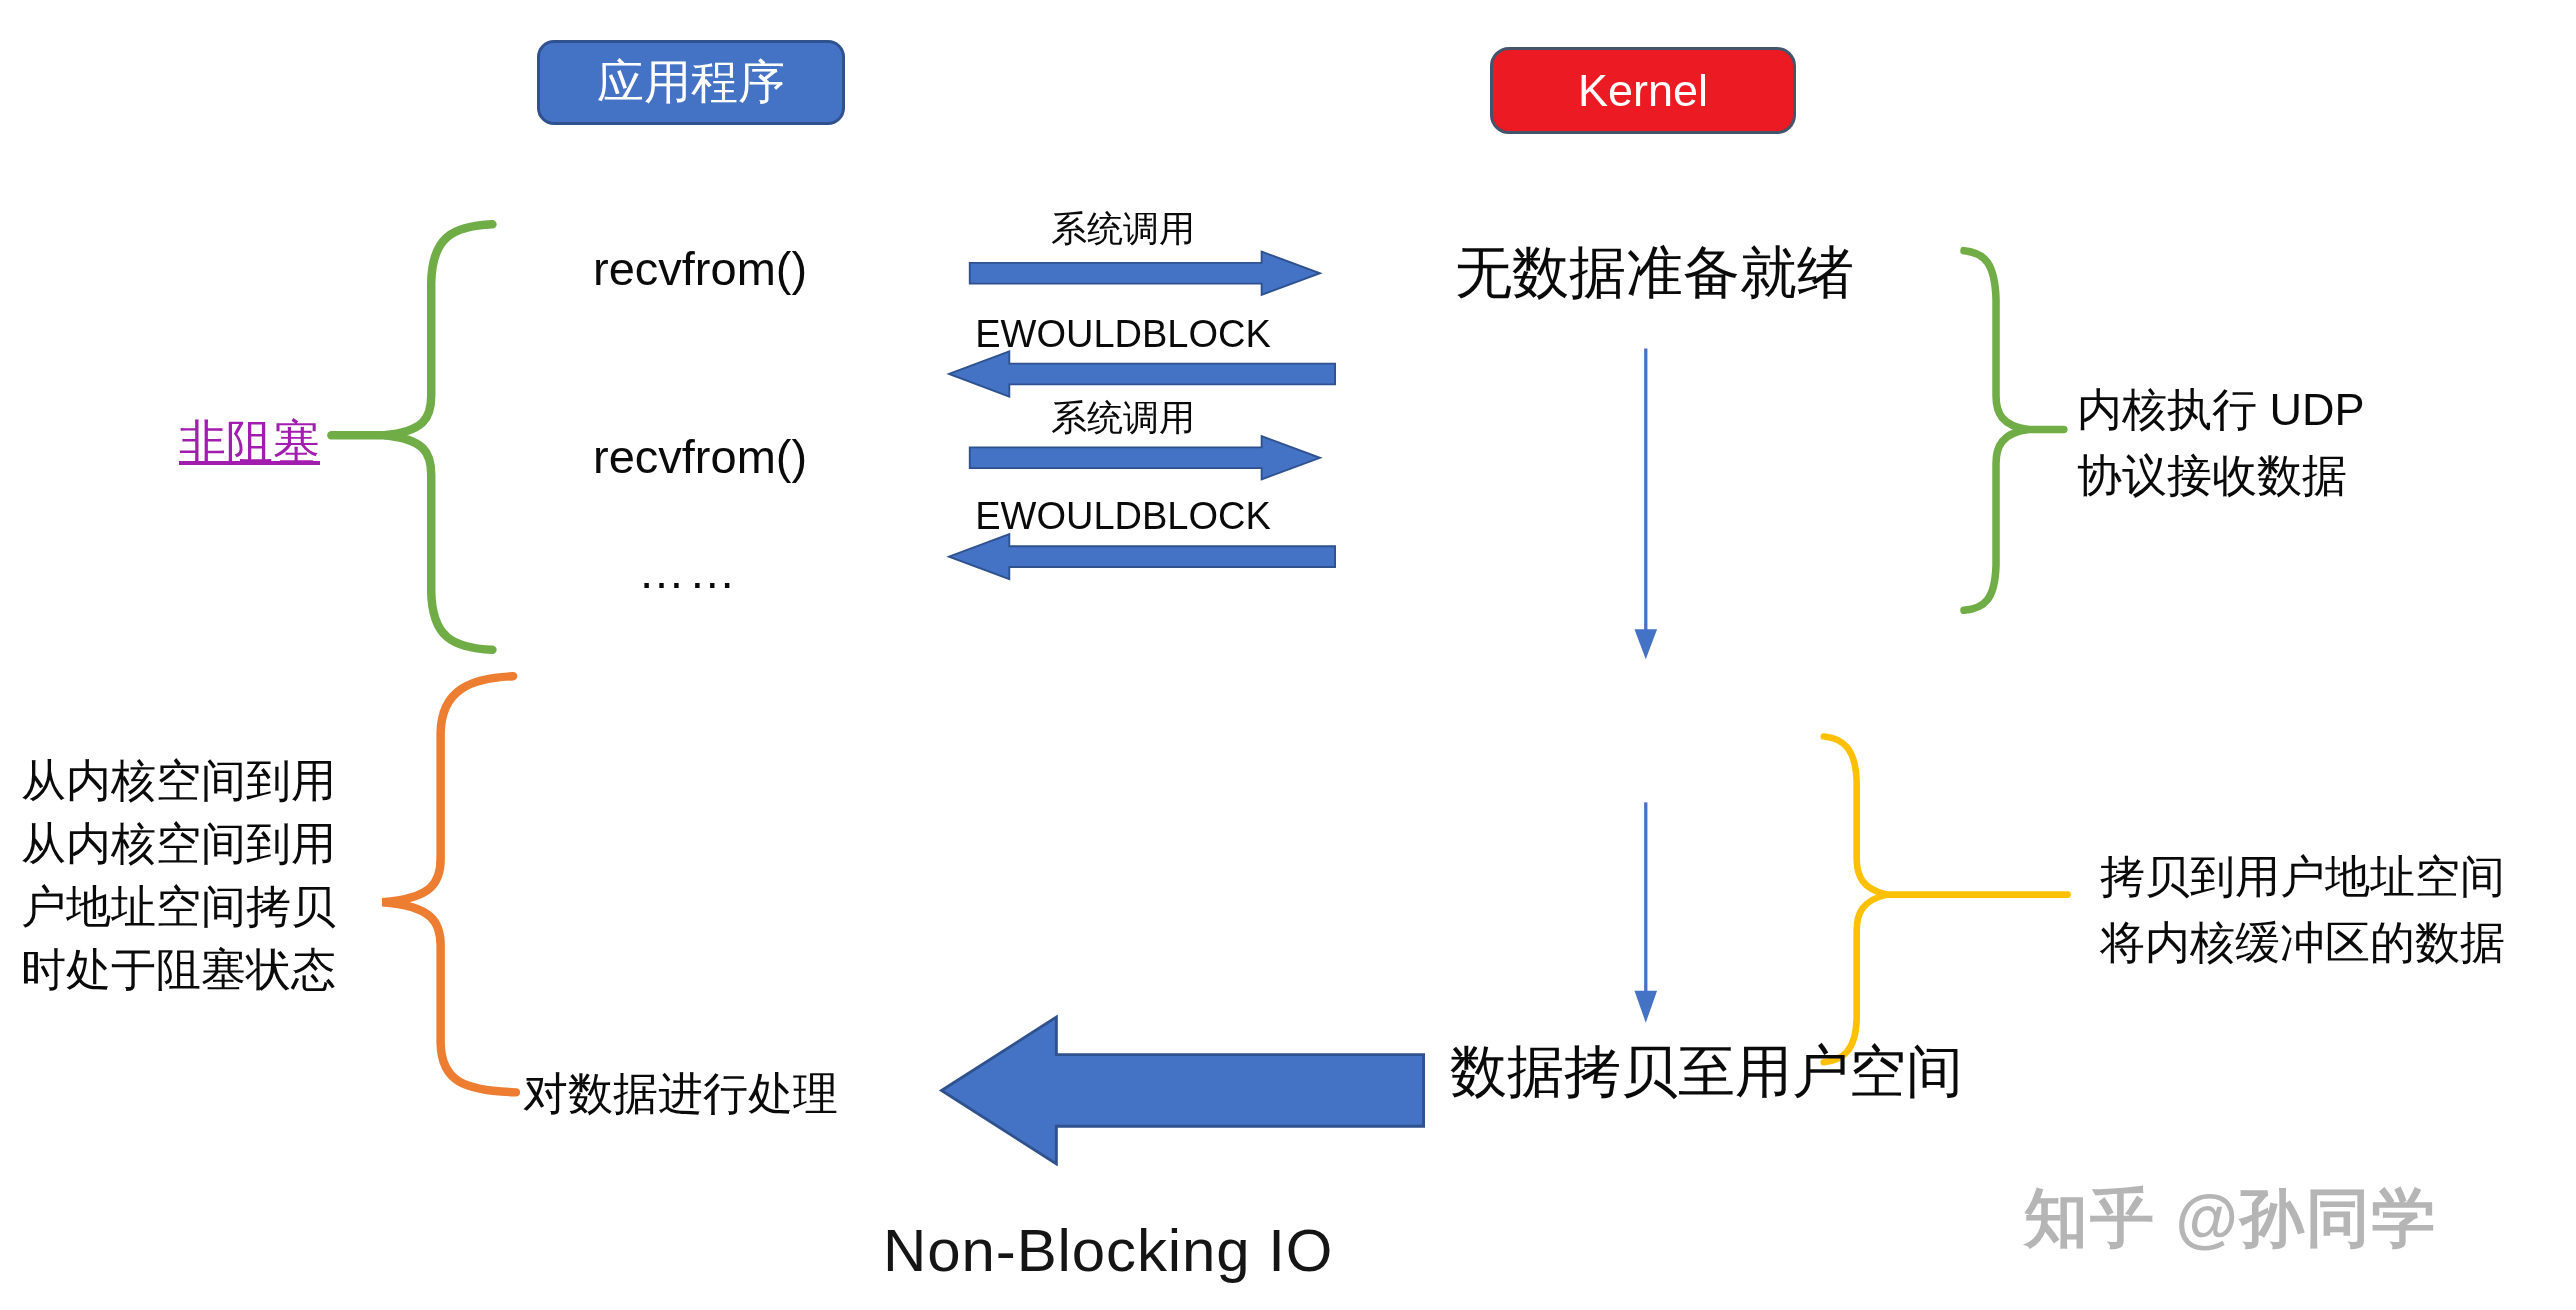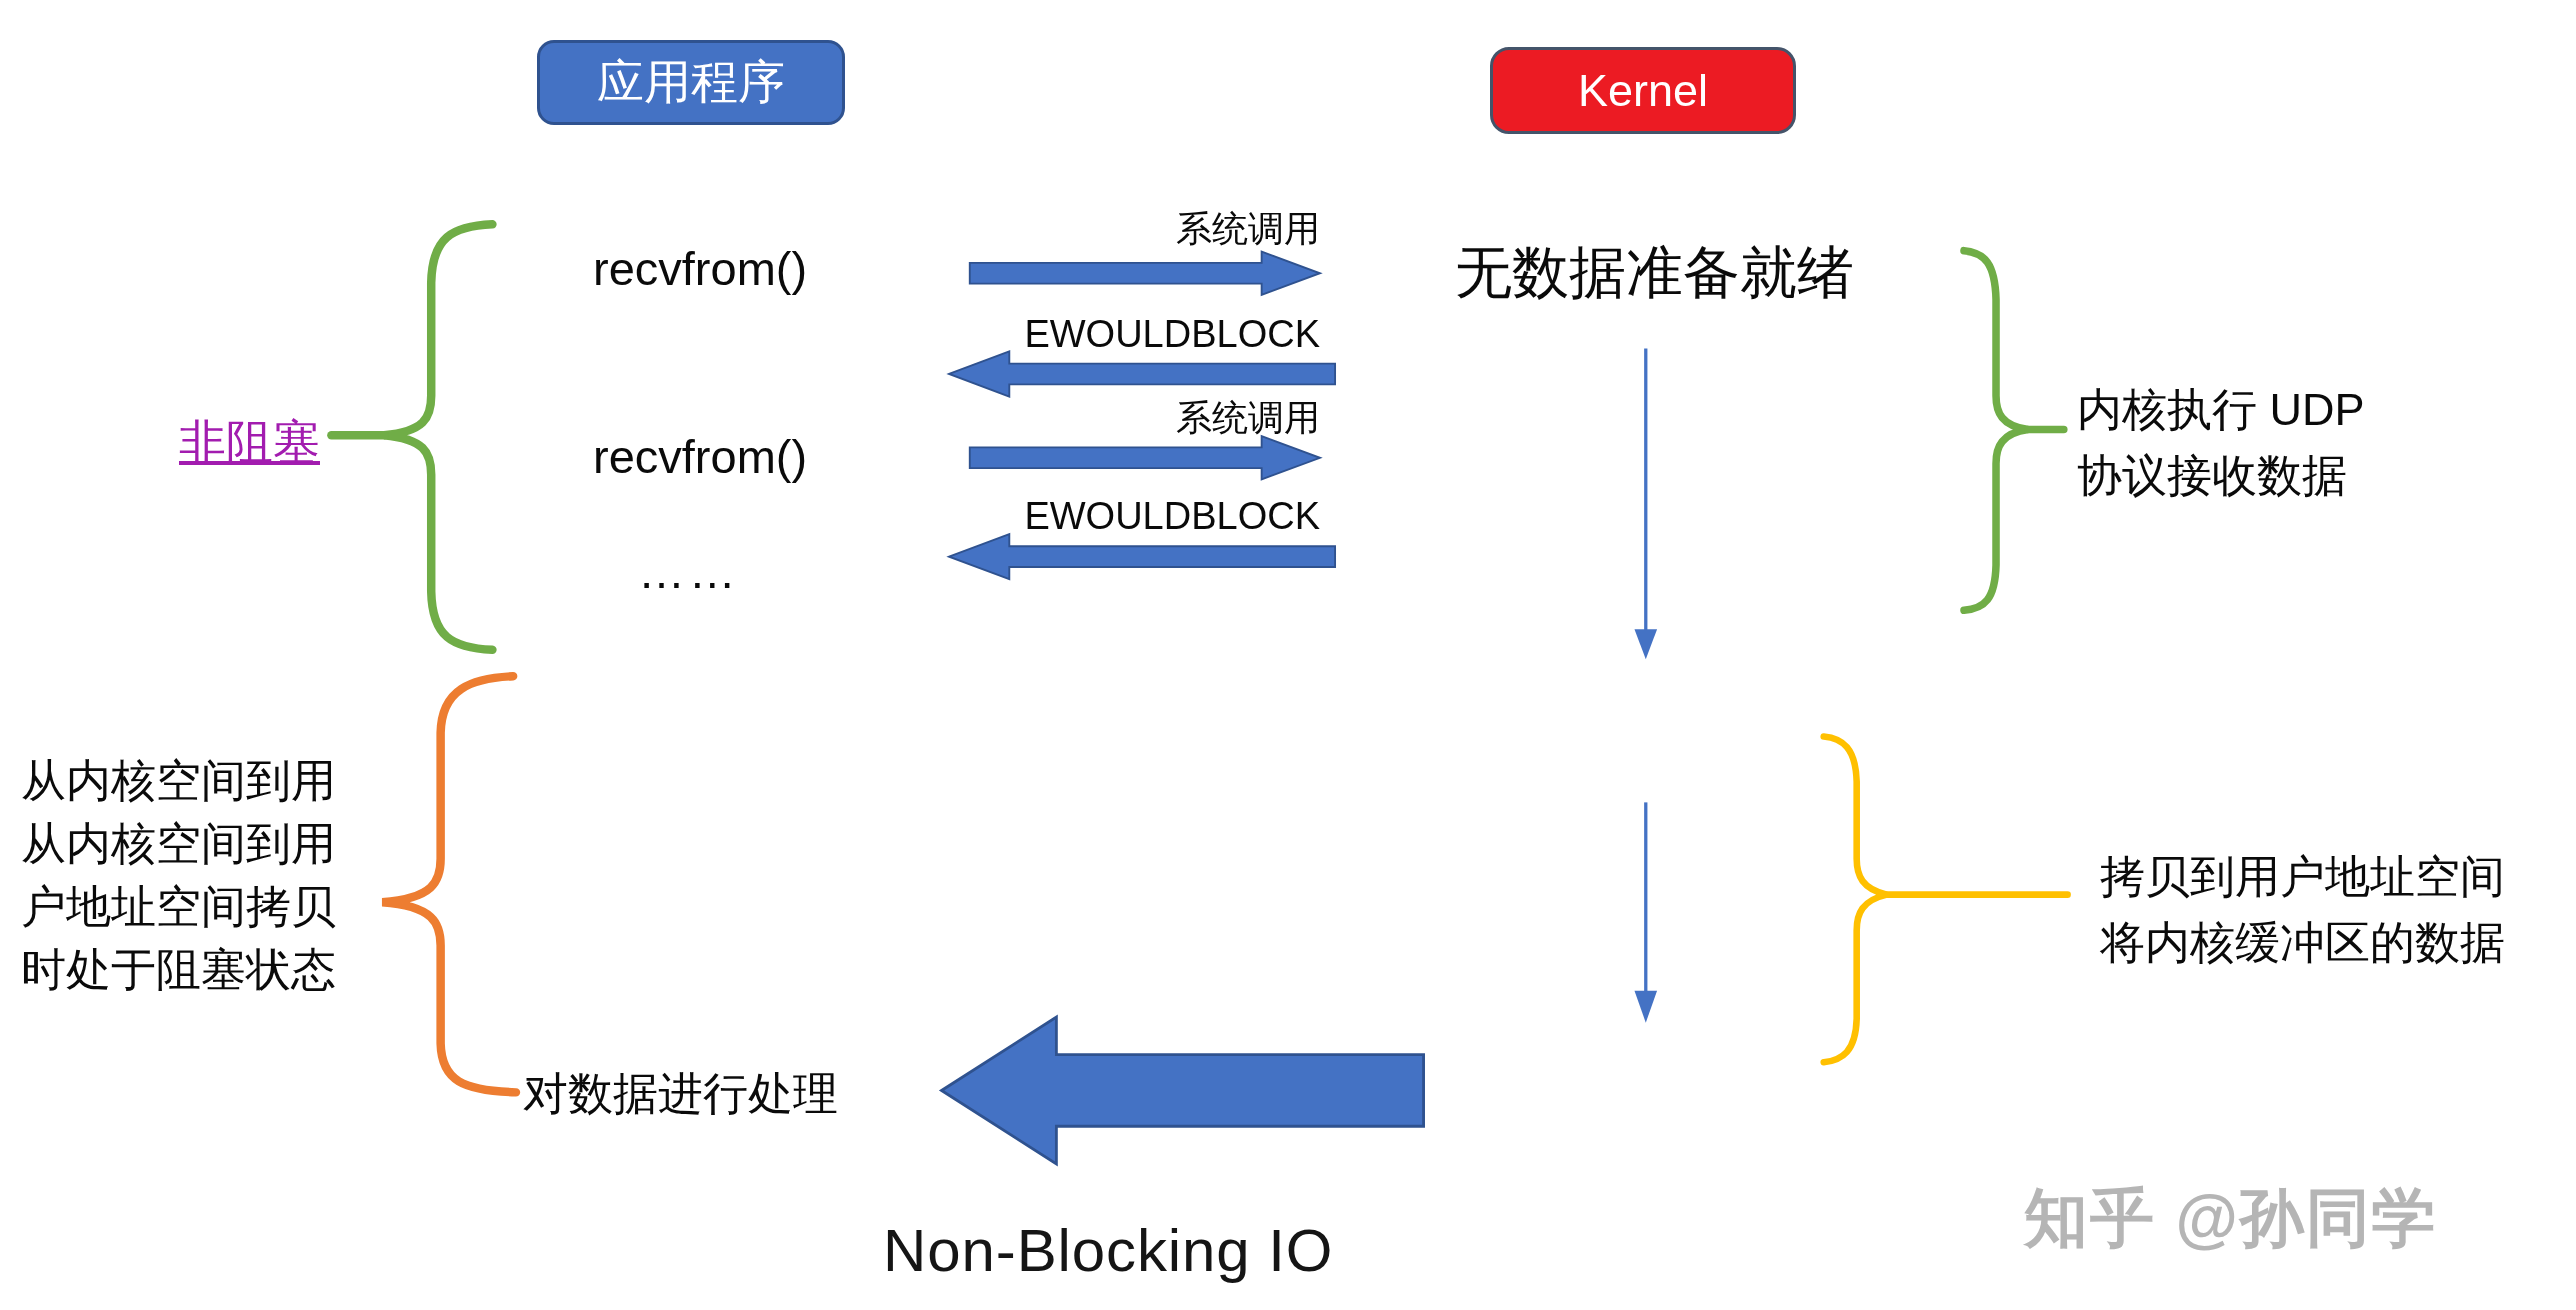--- a/index.html
+++ b/index.html
@@ -21,21 +21,21 @@
     background:#4472C4;border:3.8px solid #2F528F;border-radius:17px;
     font-size:47px;
   }
   #kernel-box{
     left:1490px;top:47px;width:306px;height:87px;
     background:#EC1B23;border:3.8px solid #44546A;border-radius:19px;
     font-size:45px;
   }
   .mono-black{color:#0a0a0a;}
   .call{left:593px;font-size:47px;}
-  .arrow-label{left:970px;width:350px;text-align:right;color:#0a0a0a;}
+  .arrow-label{left:948px;width:350px;text-align:center;color:#0a0a0a;}
   .syscall{font-size:36px;}
   .ewb{font-size:38px;}
   .kstate{color:#0a0a0a;font-size:57px;white-space:nowrap;}
   .note{color:#0a0a0a;font-size:45px;line-height:63px;white-space:nowrap;}
   #nonblocking-label{left:179px;top:411px;font-size:47px;color:#a21caf;text-decoration:underline;}
   #blocking-note{left:21px;top:749px;}
   #kernel-udp-note{left:2077px;top:377px;line-height:66px;}
   #copy-note{left:2100px;top:844px;line-height:66px;}
   #process-label{left:523px;top:1064px;font-size:45px;color:#0a0a0a;white-space:nowrap;}
   #ellipsis{left:638px;top:544px;font-size:47px;color:#0a0a0a;letter-spacing:3.8px;}
@@ -95,20 +95,21 @@
   <div class="abs call mono-black" style="top:429px;">recvfrom()</div>
   <div class="abs" id="ellipsis">……</div>
   <div class="abs" id="process-label">对数据进行处理</div>
 
   <div class="abs arrow-label syscall" style="top:205px;">系统调用</div>
   <div class="abs arrow-label ewb" style="top:313px;">EWOULDBLOCK</div>
   <div class="abs arrow-label syscall" style="top:394px;">系统调用</div>
   <div class="abs arrow-label ewb" style="top:495px;">EWOULDBLOCK</div>
 
   <div class="abs kstate" style="left:1455px;top:235px;">无数据准备就绪</div>
+  <div class="abs kstate" style="left:1450px;top:1034px;">数据拷贝至用户空间</div>
 
   <div class="abs" id="nonblocking-label">非阻塞</div>
 
   <div class="abs note" id="blocking-note">
     <div>从内核空间到用</div>
     <div>从内核空间到用</div>
     <div>户地址空间拷贝</div>
     <div>时处于阻塞状态</div>
   </div>
 

